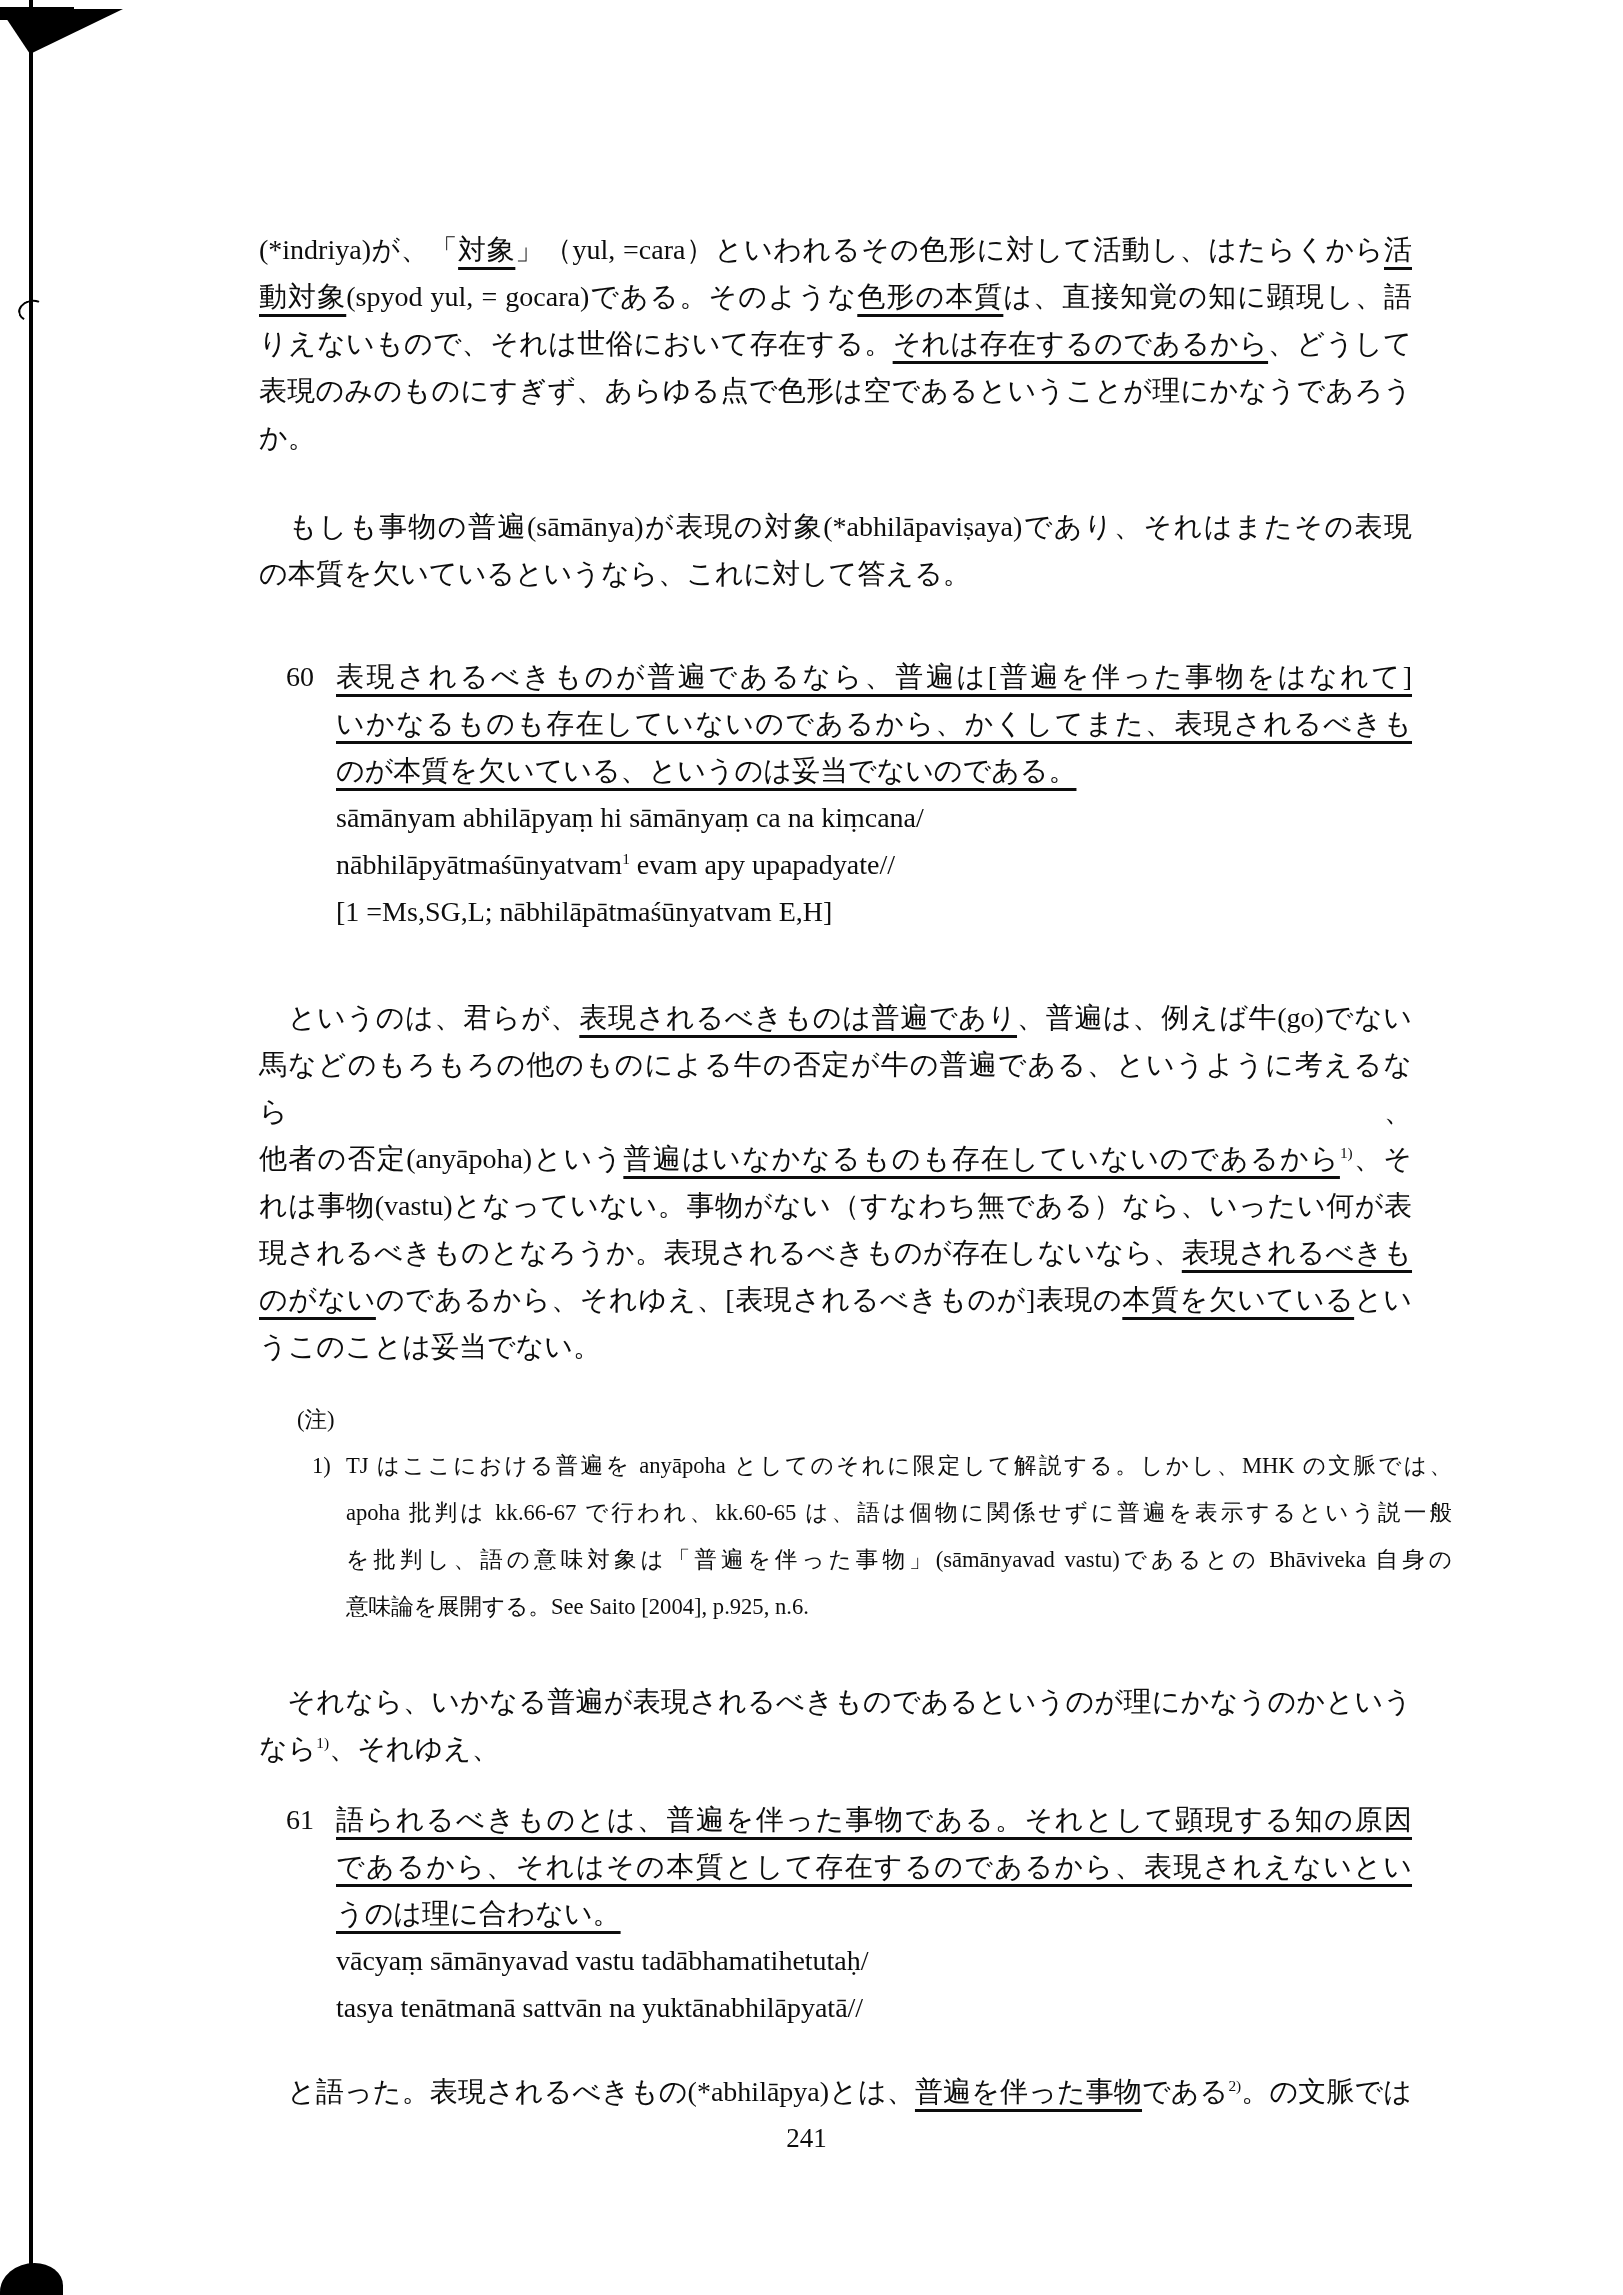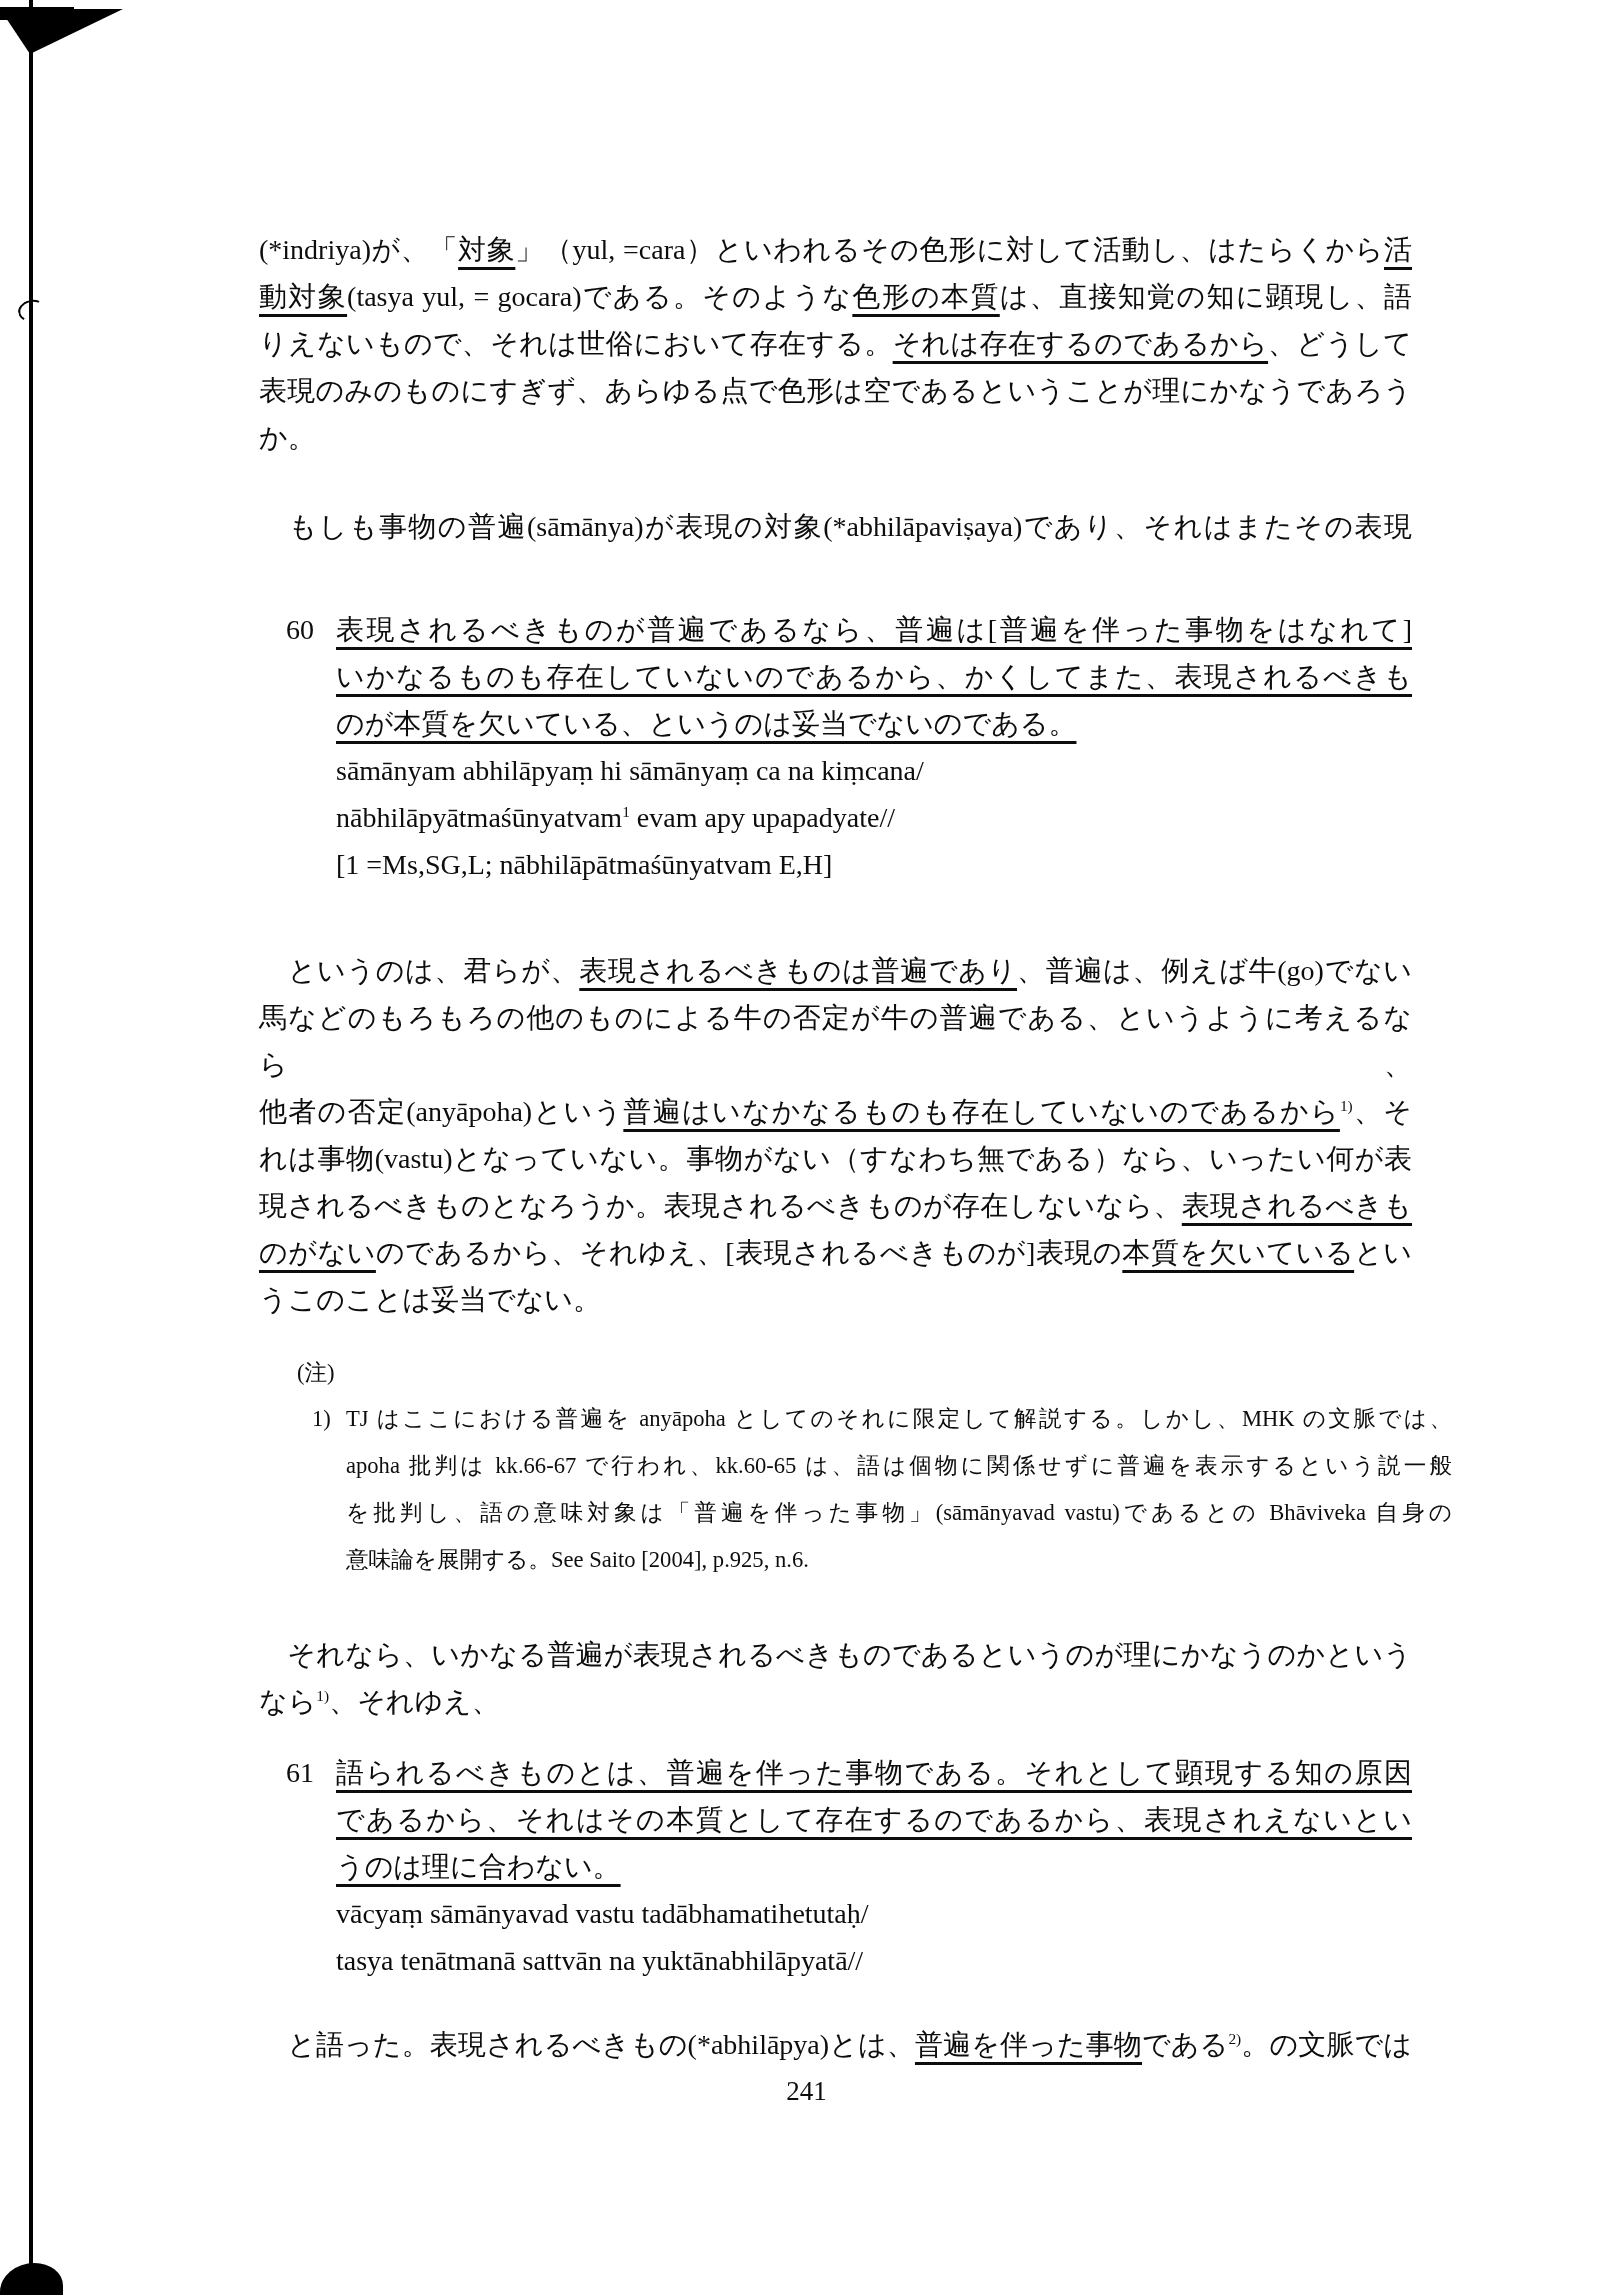--- a/index.html
+++ b/index.html
@@ -58,28 +58,29 @@
   <div class="scan-triangle2"></div>
   <div class="scan-triangle"></div>
   <div class="scan-edge-line"></div>
   <div class="scan-curl"></div>
   <div class="scan-blob"></div>
 
   <div class="content">
 
     <div class="para para-p1">
         <div class="line jl"><span>(*indriya)が、「</span><span class="u">対象</span><span>」（yul, =cara）といわれるその色形に対して活動し、はたらくから</span><span class="u">活</span></div>
-        <div class="line jl"><span class="u">動対象</span><span>(tasya yul, = gocara)である。そのような</span><span class="u">色形の本質</span><span>は、直接知覚の知に顕現し、語</span></div>
+        <div class="line jl"><span class="u">動対象</span><span>(spyod yul, = gocara)である。そのような</span><span class="u">色形の本質</span><span>は、直接知覚の知に顕現し、語</span></div>
         <div class="line jl"><span>りえないもので、それは世俗において存在する。</span><span class="u">それは存在するのであるから</span><span>、どうして</span></div>
         <div class="line jl"><span>表現のみのものにすぎず、あらゆる点で色形は空であるということが理にかなうであろう</span></div>
         <div class="line"><span>か。</span></div>
       </div>
 
     <div class="para para-p2">
         <div class="line jl"><span>　もしも事物の普遍(sāmānya)が表現の対象(*abhilāpaviṣaya)であり、それはまたその表現</span></div>
+        <div class="line"><span>の本質を欠いているというなら、これに対して答える。</span></div>
       </div>
 
     <div class="verse verse-60">
       <span class="verse-num">60</span>
       <div>
           <div class="line jl"><span class="u">表現されるべきものが普遍であるなら、普遍は[普遍を伴った事物をはなれて]</span></div>
           <div class="line jl"><span class="u">いかなるものも存在していないのであるから、かくしてまた、表現されるべきも</span></div>
           <div class="line"><span class="u">のが本質を欠いている、というのは妥当でないのである。</span></div>
           <div class="line"><span>sāmānyam abhilāpyaṃ hi sāmānyaṃ ca na kiṃcana/</span></div>
           <div class="line"><span>nābhilāpyātmaśūnyatvam</span><span class="sup">1</span><span> evam apy upapadyate//</span></div>

